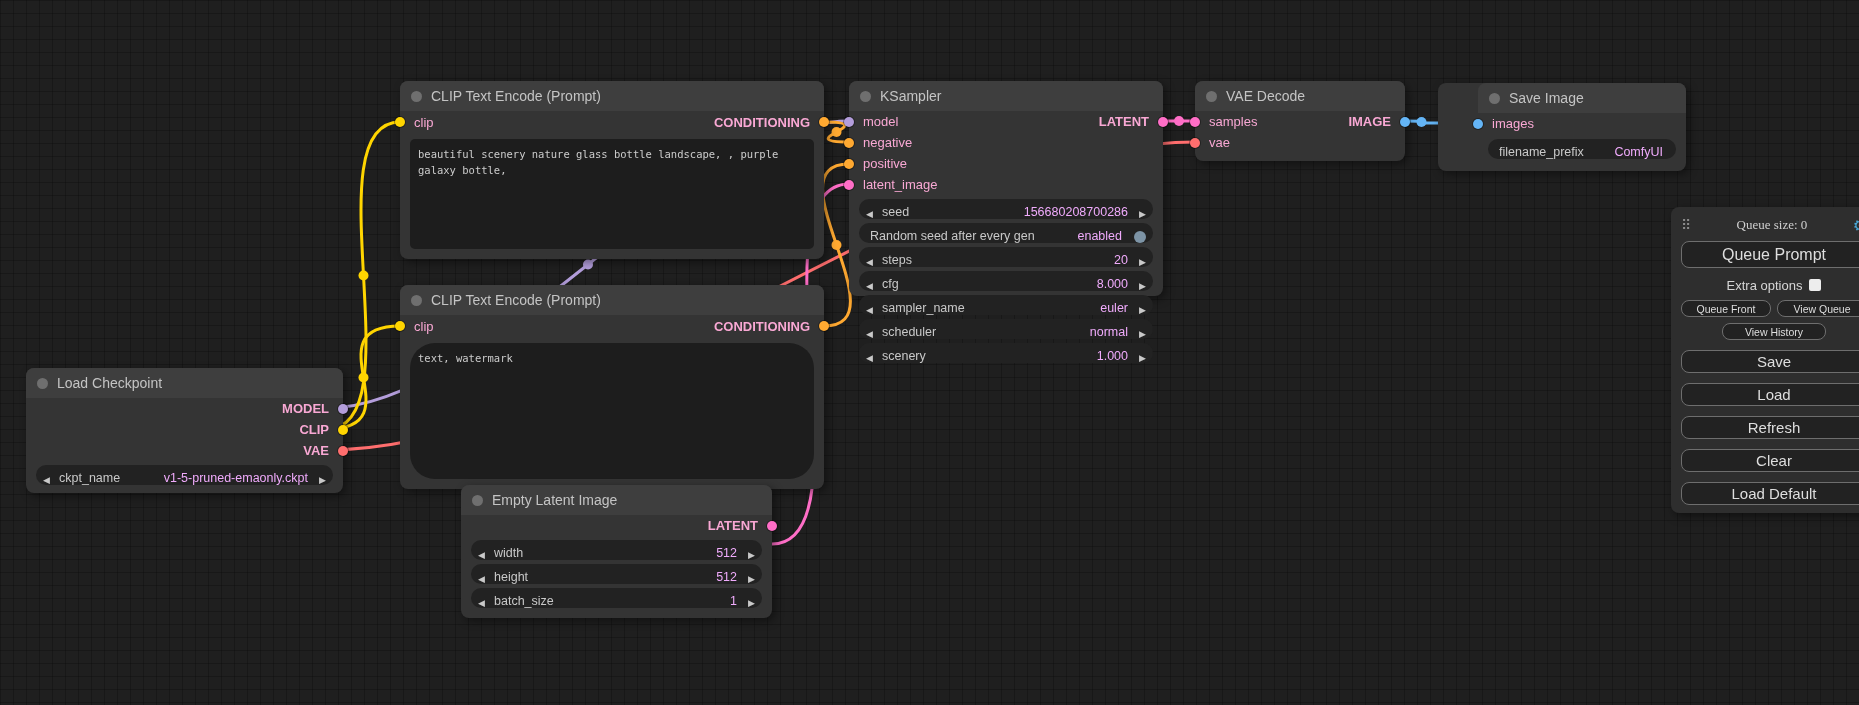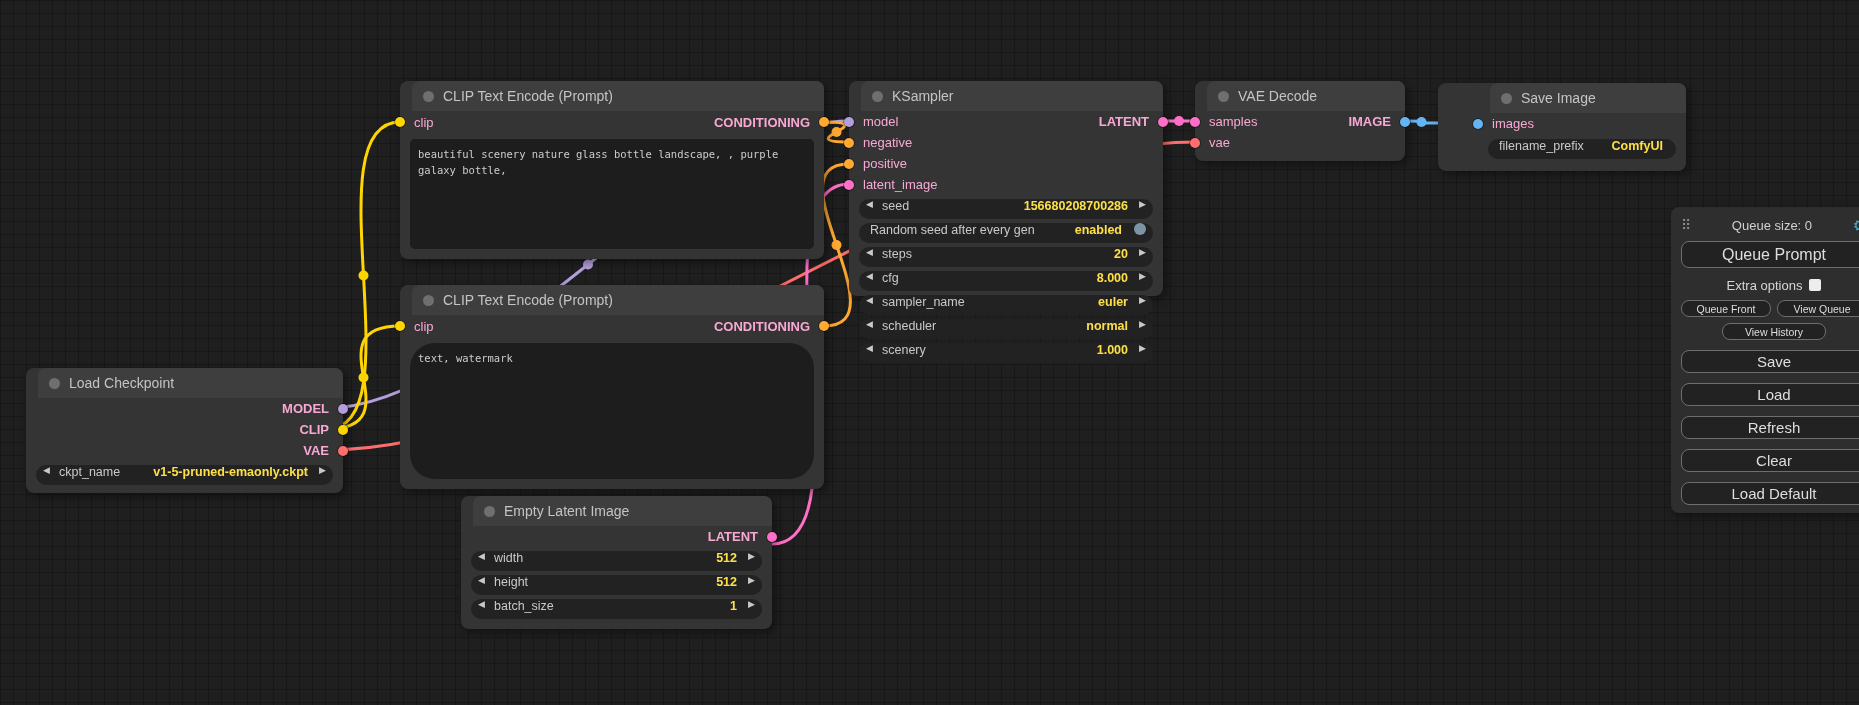--- a/index.html
+++ b/index.html
@@ -7,43 +7,43 @@
     width:1859px;height:705px;position:relative;overflow:hidden;
     background-color:#1f1f1f;
     background-image:
       linear-gradient(rgba(0,0,0,0.22) 1px, transparent 1px),
       linear-gradient(90deg, rgba(0,0,0,0.22) 1px, transparent 1px);
     background-size:13px 13px;
     font-family:"Liberation Sans", sans-serif;
   }
   .wires{position:absolute;left:0;top:0;z-index:1;}
   .node{position:absolute;z-index:2;background:#343434;border-radius:8px;box-shadow:3px 3px 10px rgba(0,0,0,0.45);}
-  .node-title{height:30px;background:#3e3e3e;border-radius:8px 8px 0 0;display:flex;align-items:center;gap:9px;padding:0 11px;color:#c4c4c4;font-size:14px;margin-left:12px;}
+  .node-title{height:30px;background:#3e3e3e;border-radius:8px 8px 0 0;display:flex;align-items:center;gap:9px;padding:0 11px;color:#c4c4c4;font-size:14px;}
   .tdot{width:11px;height:11px;border-radius:50%;background:#6f6f6f;flex:none;}
   .srow{position:relative;height:21px;display:flex;align-items:center;padding:0 14px;font-size:13px;color:#f9a8d4;}
   .srow.h22{height:22px;}
   .slabel-out{margin-left:auto;font-weight:bold;}
   .dot{position:absolute;width:10px;height:10px;border-radius:50%;top:50%;transform:translateY(-50%);box-shadow:0 0 0 1px rgba(0,0,0,0.35);}
   .dot.in{left:-5px;}
   .dot.out{right:-5px;}
   .c-model{background:#B39DDB}.c-clip{background:#FFD500}.c-vae{background:#FF6E6E}
   .c-cond{background:#FFA931}.c-latent{background:#FF6EC7}.c-image{background:#64B5F6}
-  .widget{height:20px;background:#222222;border-radius:10px;display:flex;align-items:flex-start;padding:0 7px;margin:4px 10px;font-size:12.5px;color:#c9c9c9;}
+  .widget{height:20px;background:#222222;border-radius:10px;display:flex;align-items:flex-end;padding:0 7px;margin:4px 10px;font-size:12.5px;color:#c9c9c9;}
   .warr{font-size:9px;color:#c9c9c9;width:12px;flex:none;font-family:"DejaVu Sans",sans-serif;}
   .warr.r{text-align:right;}
   .wlabel{margin-left:4px;white-space:nowrap;}
-  .wvalue{margin-left:auto;margin-right:6px;color:#fde047;white-space:nowrap;font-weight:bold;}
+  .wvalue{margin-left:auto;margin-right:6px;color:#f0abfc;white-space:nowrap;}
   .toggle-dot{width:12px;height:12px;border-radius:50%;background:#7d94a6;flex:none;margin-left:6px;}
   .prompt{position:absolute;left:10px;right:10px;bottom:10px;background:#1d1d1d;border-radius:5px;padding:7px 8px;
           font-family:"DejaVu Sans Mono",monospace;font-size:10.5px;line-height:1.55;color:#cccccc;white-space:pre-wrap;overflow:hidden;}
   .menu{position:absolute;z-index:3;background:#2e2e2e;border-radius:8px;box-shadow:3px 3px 10px rgba(0,0,0,0.5);
         padding:8px 10px;display:flex;flex-direction:column;}
   .menu-header{display:flex;align-items:center;color:#d0d0d0;font-size:13px;height:20px;margin-bottom:6px;}
   .drag{color:#8a8a8a;font-size:14px;cursor:grab;font-family:"DejaVu Sans",sans-serif;}
-  .qsize{flex:1;text-align:center;}
+  .qsize{flex:1;text-align:center;font-family:Liberation Serif, serif;}
   .gear{font-size:16px;color:#4aa8d8;cursor:pointer;font-family:"DejaVu Sans",sans-serif;}
   .btn{background:#222222;border:1px solid #6e6e6e;border-radius:8px;color:#dedede;font-family:inherit;cursor:pointer;display:block;width:100%;}
   .btn.big{height:27px;font-size:16px;margin-bottom:8px;}
   .btn.med{height:23px;font-size:15px;margin-top:10px;}
   .extra-row{display:flex;align-items:center;justify-content:center;gap:7px;color:#d6d6d6;font-size:13px;height:18px;}
   .checkbox{width:12px;height:12px;background:#ededed;border-radius:2px;flex:none;}
   .small-row{display:flex;gap:6px;margin-top:6px;justify-content:center;}
   .btn.small{height:17px;font-size:10.5px;padding:0 6px;border-radius:8px;flex:1;width:auto;}
   .btn.small.vh{flex:none;width:104px;}
 </style>
@@ -118,21 +118,21 @@
   </div>
   <div class="srow h22">
     <span class="dot in c-clip"></span>
     <span>clip</span>
     <span class="slabel-out">CONDITIONING</span>
     <span class="dot out c-cond"></span>
   </div>
   <div class="prompt" style="top:58px;border-radius:25px;">text, watermark</div>
 </div>
 
-<div class="node" style="left:461px;top:496px;width:311px;height:133px;">
+<div class="node" style="left:461px;top:485px;width:311px;height:133px;">
   <div class="node-title">
     <span class="tdot"></span>
     <span>Empty Latent Image</span>
   </div>
   <div class="srow">
     <span class="slabel-out">LATENT</span>
     <span class="dot out c-latent"></span>
   </div>
   <div class="widget">
     <span class="warr">◀</span>

